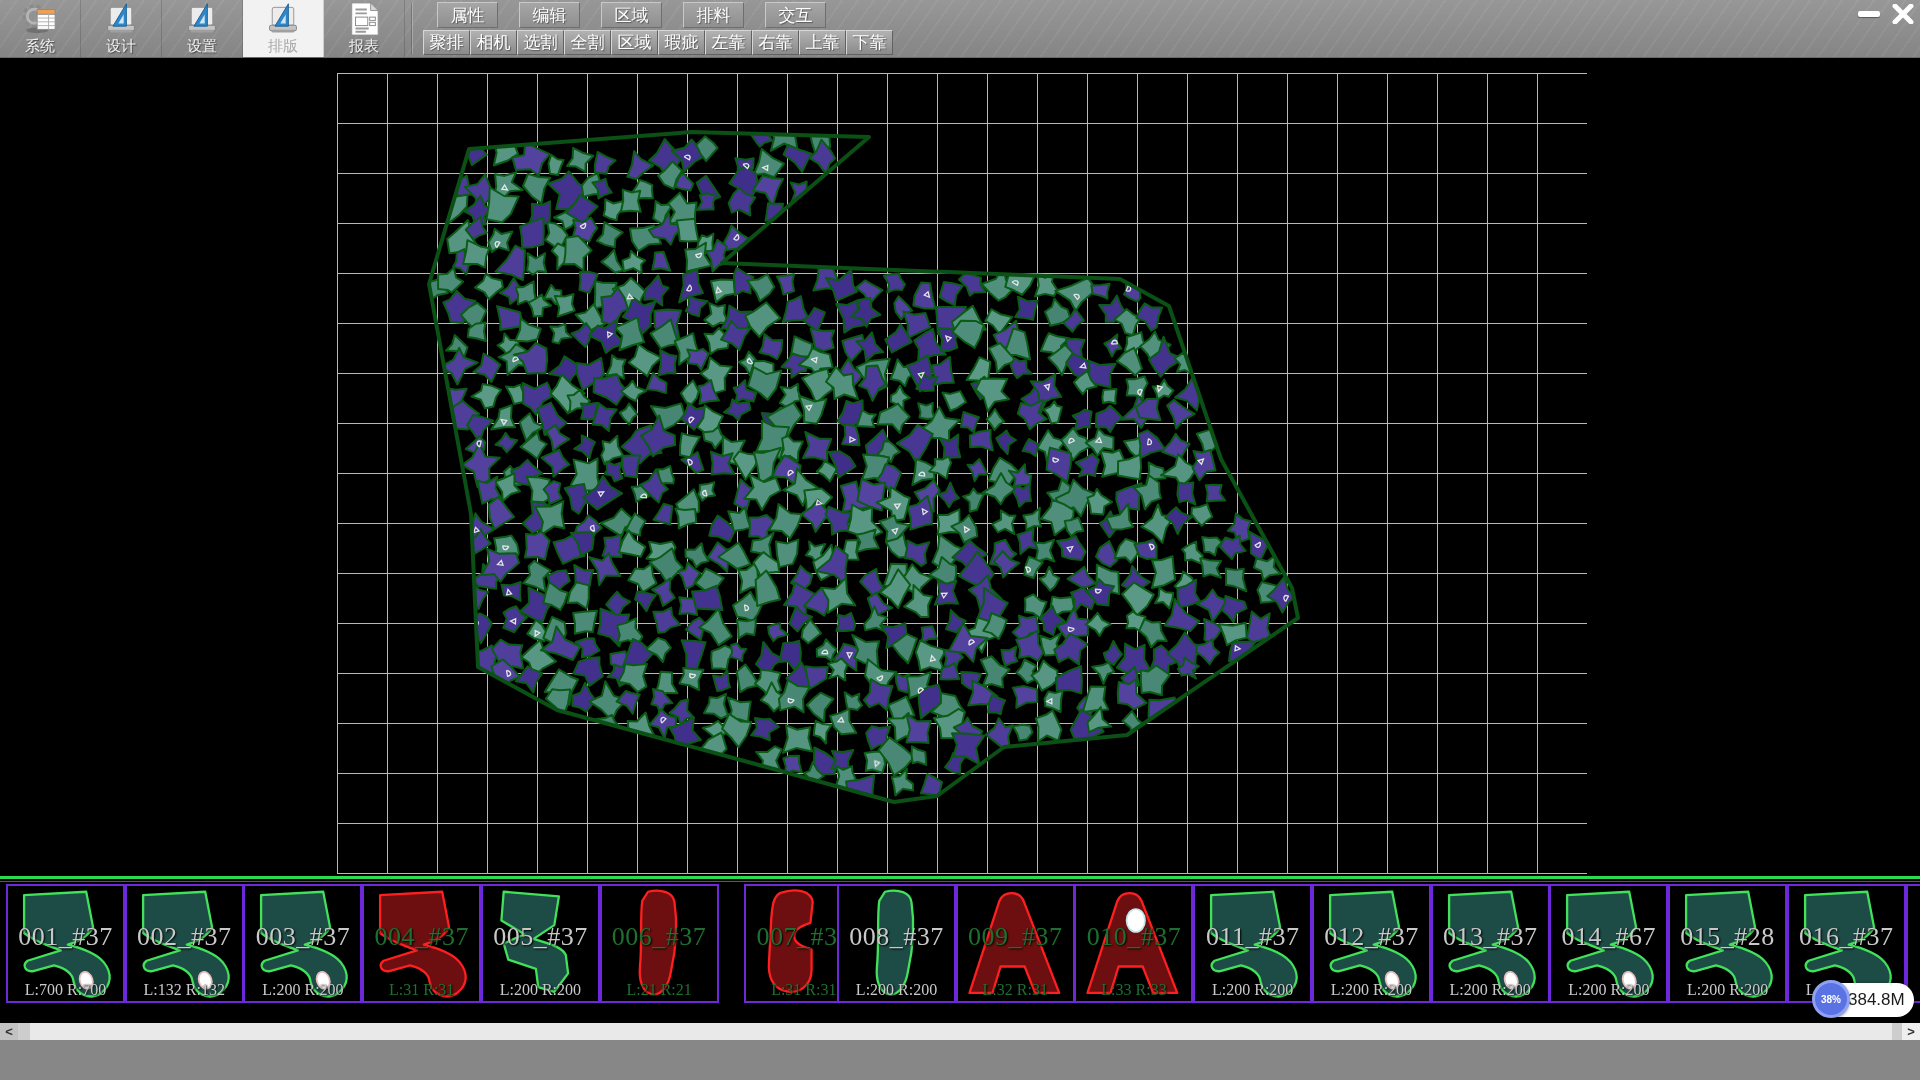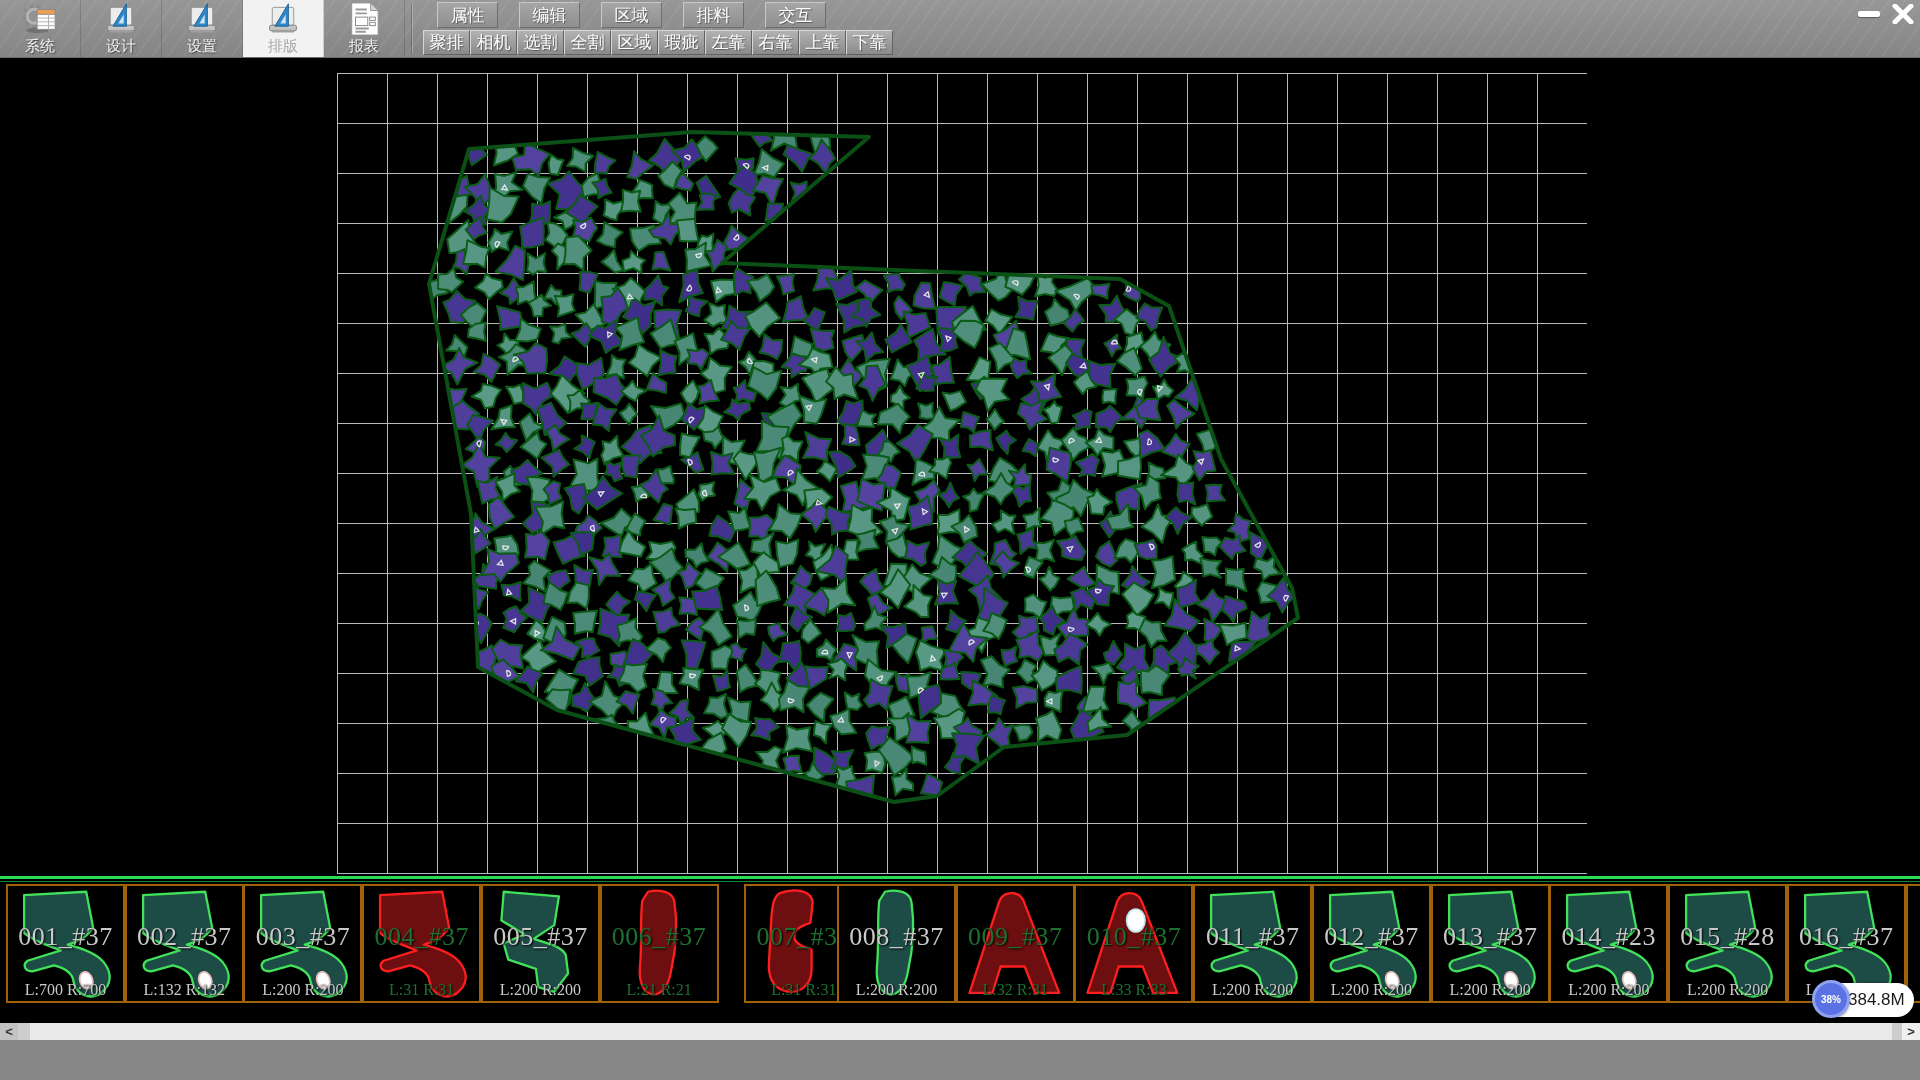--- a/index.html
+++ b/index.html
@@ -37,21 +37,21 @@
   .ctl-close{width:22px;height:20px;cursor:default;}
 
   
   #nestCanvas{position:absolute;left:337px;top:73px;}
 
   
   .strip{position:absolute;left:0;top:876px;width:1920px;height:129px;background:#000;}
   .stripline{position:absolute;left:0;top:0;width:100%;height:3px;background:#29dc52;}
   .stripline2{position:absolute;left:0;top:5px;width:100%;height:1px;background:#0d8a2e;}
   .tcell{position:absolute;top:8px;width:115px;height:115px;background:#000;
-    border:2px solid #a16207;box-sizing:content-box;cursor:pointer;}
+    border:2px solid #6d28d9;box-sizing:content-box;cursor:pointer;}
   .tcell svg{position:absolute;left:0;top:0;width:115px;height:115px;}
   .tnum{position:absolute;left:-6px;right:-6px;top:36px;text-align:center;
     font-family:"Liberation Serif",serif;font-size:26px;letter-spacing:0.5px;
     text-shadow:1px 1px 2px #000;white-space:nowrap;pointer-events:none;}
   .tcnt{position:absolute;left:-4px;right:-4px;bottom:2px;text-align:center;
     font-family:"Liberation Serif",serif;font-size:16px;
     text-shadow:1px 1px 2px #000;white-space:nowrap;pointer-events:none;}
   .c-light{color:#c9c9c9;}
   .c-green{color:#1e7030;}
 
@@ -1005,21 +1005,21 @@
           <ellipse cx="68" cy="82" rx="5.5" ry="7.5" transform="rotate(-18 68 82)" fill="#fff" stroke="#e7bcbc" stroke-width="1.5"></ellipse>
         </svg>
         <div class="tnum c-light">013_#37</div>
         <div class="tcnt c-light">L:200 R:200</div>
       </div>
       <div class="tcell" style="left: 1549.36px;">
         <svg viewBox="0 0 100 100">
           <path d="M14,8 L68,5 L74,36 C68,46 58,49 52,51 C64,54 76,58 83,66 C91,76 90,86 81,93 C71,100 59,94 57,83 C56,75 48,71 40,69 L22,74 C15,75 12,69 17,65 L46,56 C36,52 22,48 14,41 Z" fill="#1d4b46" stroke="#42e15a" stroke-width="2" stroke-linejoin="round"></path>
           <ellipse cx="68" cy="82" rx="5.5" ry="7.5" transform="rotate(-18 68 82)" fill="#fff" stroke="#e7bcbc" stroke-width="1.5"></ellipse>
         </svg>
-        <div class="tnum c-light">014_#23</div>
+        <div class="tnum c-light">014_#67</div>
         <div class="tcnt c-light">L:200 R:200</div>
       </div>
       <div class="tcell" style="left: 1668.08px;">
         <svg viewBox="0 0 100 100">
           <path d="M14,8 L68,5 L74,36 C68,46 58,49 52,51 C64,54 76,58 83,66 C91,76 90,86 81,93 C71,100 59,94 57,83 C56,75 48,71 40,69 L22,74 C15,75 12,69 17,65 L46,56 C36,52 22,48 14,41 Z" fill="#1d4b46" stroke="#42e15a" stroke-width="2" stroke-linejoin="round"></path>
         </svg>
         <div class="tnum c-light">015_#28</div>
         <div class="tcnt c-light">L:200 R:200</div>
       </div>
       <div class="tcell" style="left: 1786.8px;">

